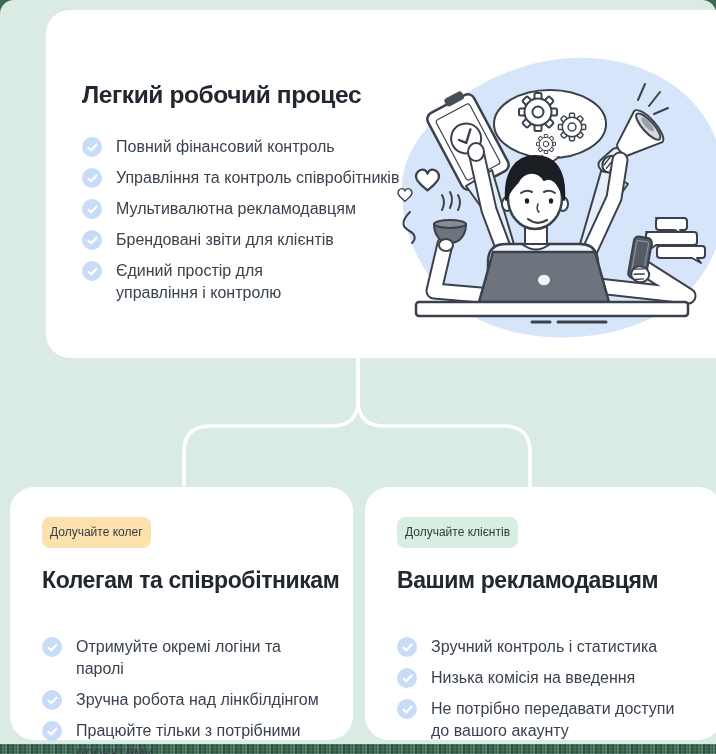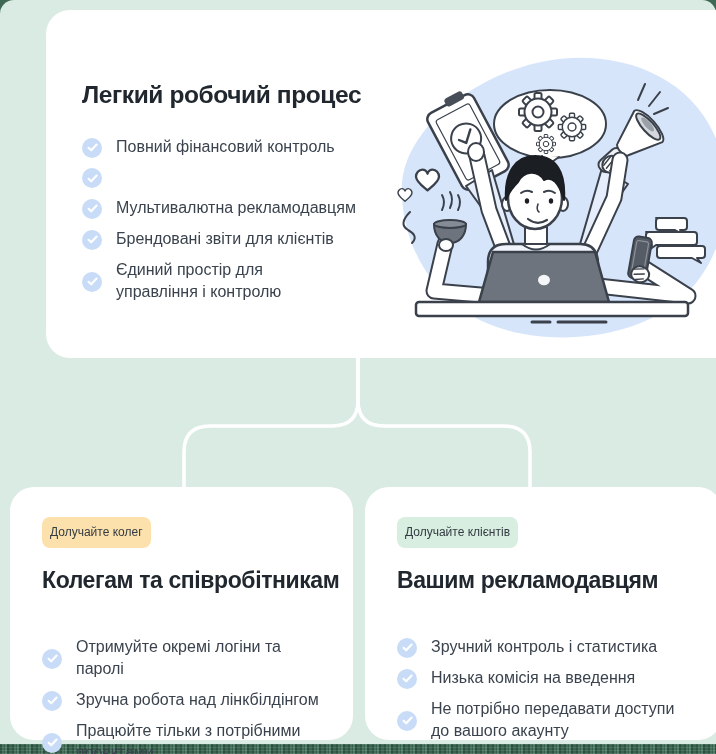--- a/index.html
+++ b/index.html
@@ -27,21 +27,21 @@
   .top-content{position:absolute;left:36px;top:70px;width:322px;}
   h1{
     margin:0 0 26px 0;font-size:24.5px;line-height:30px;font-weight:700;
     color:#20272e;letter-spacing:-0.4px;white-space:nowrap;
   }
   h2{
     margin:18px 0 42px 0;font-size:23px;line-height:28px;font-weight:700;
     color:#20272e;letter-spacing:-0.4px;white-space:nowrap;
   }
   .rows{display:flex;flex-direction:column;}
-  .row{display:flex;align-items:center;gap:14px;margin-bottom:9px;}
+  .row{display:flex;align-items:flex-start;gap:14px;margin-bottom:9px;}
   .check{
     flex:0 0 auto;width:20px;height:20px;border-radius:50%;
     background:#c8dcf8;display:flex;align-items:center;justify-content:center;
     margin-top:1px;
   }
   .check svg{display:block;}
   .row-text{font-size:16px;line-height:22px;color:#3a434d;}
   .row-text.narrow{max-width:226px;}
 
   .badge{
@@ -79,20 +79,21 @@
             </svg>
           </span>
         <span class="row-text">Повний фінансовий контроль</span>
       </div>
       <div class="row">
         <span class="check">
             <svg width="13" height="13" viewBox="0 0 13 13">
               <path d="M2.6,6.8 L5.2,9.3 L10.6,3.6" fill="none" stroke="#ffffff" stroke-width="2.2" stroke-linecap="round" stroke-linejoin="round"></path>
             </svg>
           </span>
+        <span class="row-text">Управління та контроль співробітників</span>
       </div>
       <div class="row">
         <span class="check">
             <svg width="13" height="13" viewBox="0 0 13 13">
               <path d="M2.6,6.8 L5.2,9.3 L10.6,3.6" fill="none" stroke="#ffffff" stroke-width="2.2" stroke-linecap="round" stroke-linejoin="round"></path>
             </svg>
           </span>
         <span class="row-text">Мультивалютна рекламодавцям</span>
       </div>
       <div class="row">

